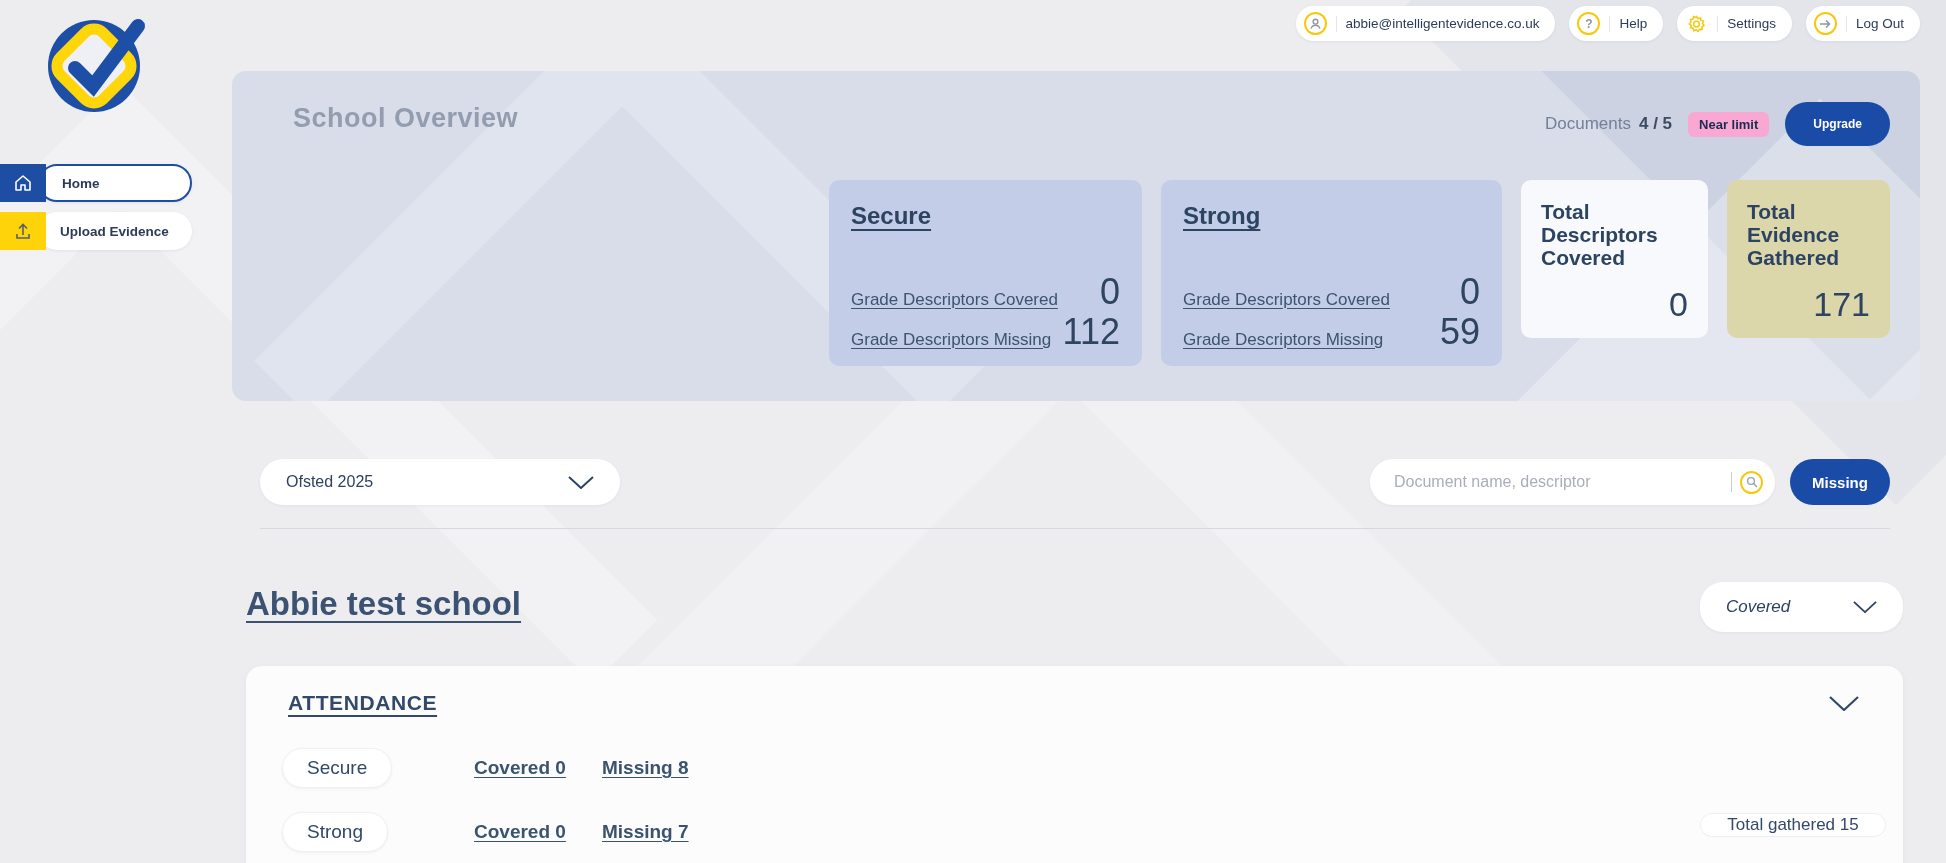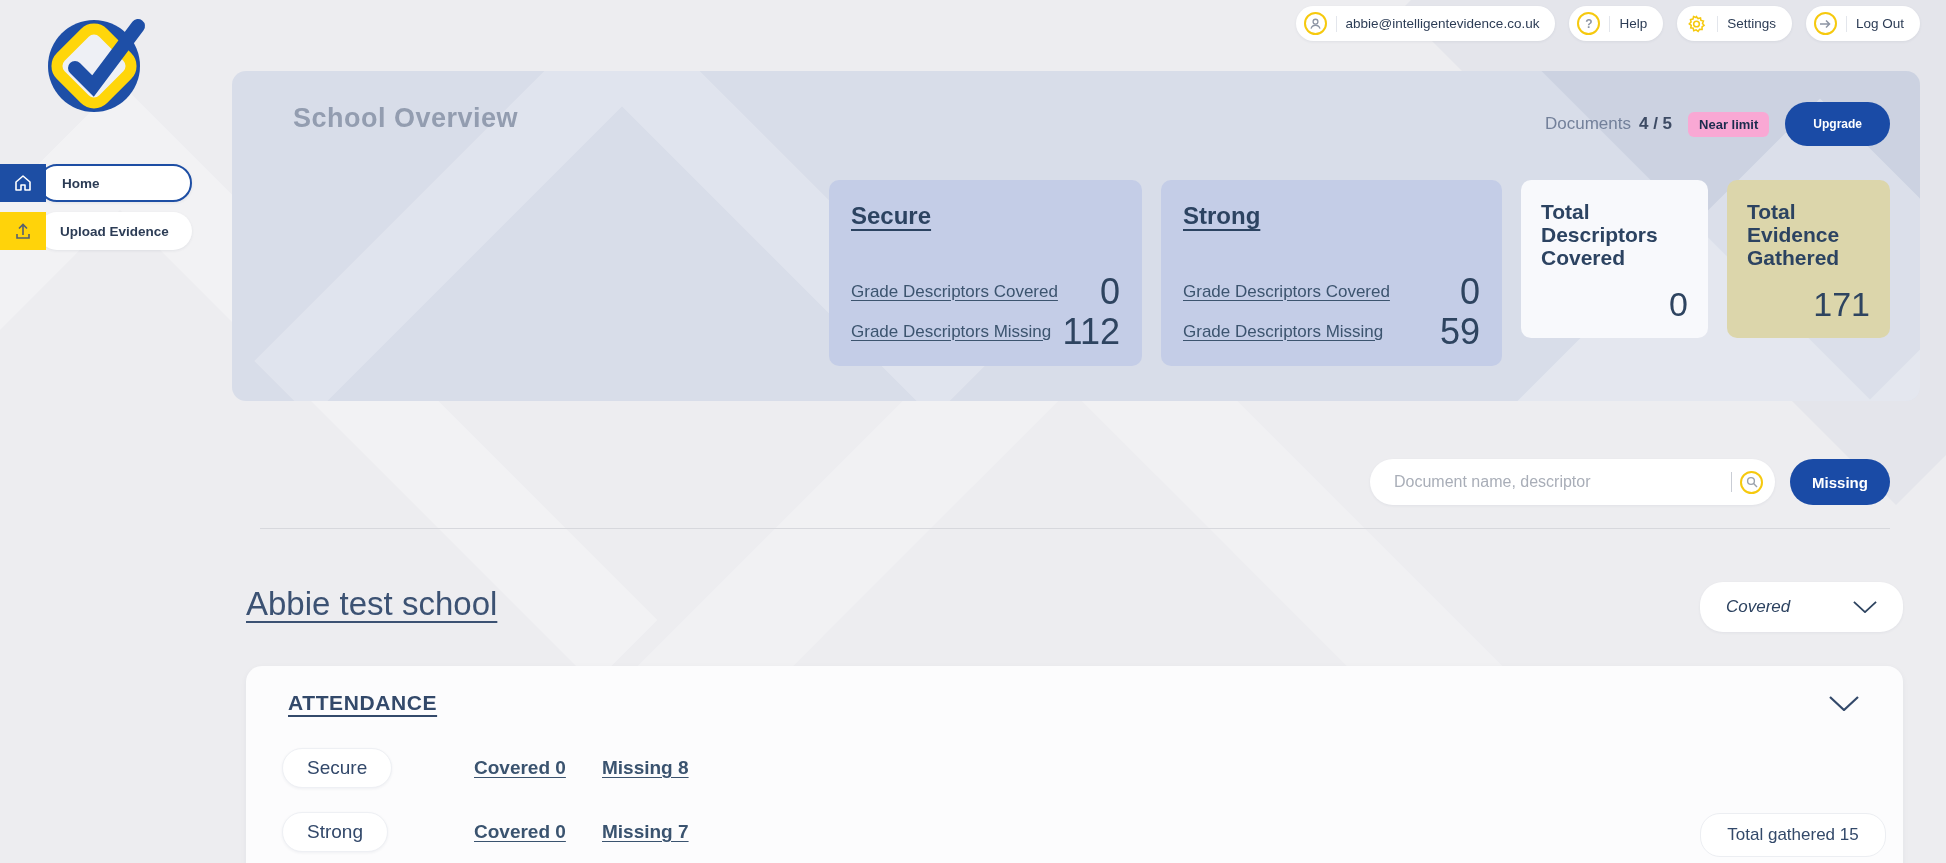--- a/index.html
+++ b/index.html
@@ -66,21 +66,21 @@
     border-radius:6px; padding:5px 11px; }
   .upgrade-btn { background:#1a4ba6; color:#ffffff; font-size:12px; font-weight:600;
     border:none; border-radius:22px; height:44px; padding:0 28px; cursor:pointer; }
 
   .statcard { position:absolute; top:109px; height:186px; border-radius:10px; padding:22px; }
   .statcard.blue { background:#c4cde7; }
   .statcard .sc-title { font-size:24px; font-weight:700; color:#2c4361;
     text-decoration:underline; text-underline-offset:5px; text-decoration-thickness:2px; }
   .statrows { position:absolute; left:22px; right:22px; bottom:16px;
     display:flex; flex-direction:column; gap:4px; }
-  .statrow { display:flex; justify-content:space-between; align-items:center; }
+  .statrow { display:flex; justify-content:space-between; align-items:flex-end; }
   .statrow .sr-label { font-size:17px; color:#3c546f; text-decoration:underline;
     text-underline-offset:3px; cursor:pointer; }
   .statrow .sr-value { font-size:36px; font-weight:500; color:#2e4460; line-height:1; }
   .card-secure { left:597px; width:313px; }
   .card-strong { left:929px; width:341px; }
   .totalcard { position:absolute; top:109px; height:158px; border-radius:10px; padding:20px; }
   .totalcard .tc-title { font-size:21px; font-weight:700; color:#2c4361; line-height:1.1; }
   .totalcard .tc-value { position:absolute; right:20px; bottom:14px; font-size:34px;
     font-weight:500; color:#2e4460; }
   .card-totaldesc { left:1289px; width:187px; background:#f8f9fc; }
@@ -97,42 +97,42 @@
     box-shadow:0 1px 3px rgba(40,50,80,.06); }
   .searchwrap input { flex:1; border:none; outline:none; font-size:16px; color:#2e4460;
     font-family:"Liberation Sans", sans-serif; background:transparent; }
   .searchwrap input::placeholder { color:#a9aeb8; }
   .search-btn { position:absolute; left:1790px; top:459px; width:100px; height:46px;
     background:#1a4ba6; color:#fff; border:none; border-radius:23px;
     font-size:15px; font-weight:600; cursor:pointer; }
   .ruler { position:absolute; left:260px; top:528px; width:1630px; height:1px; background:#d7d8dd; }
 
   
-  .school-name { position:absolute; left:246px; top:585px; font-size:33px; font-weight:400;
+  .school-name { position:absolute; left:246px; top:585px; font-size:33px; font-weight:700;
     color:#3c5273; text-decoration:underline; text-underline-offset:6px;
     text-decoration-thickness:2px; cursor:pointer; }
   .dd-covered { left:1700px; width:203px; top:582px; height:50px; font-size:17px;font-style:italic; }
 
   
   .acard { position:absolute; left:246px; top:666px; width:1657px; height:240px;
     background:#fcfcfd; border-radius:16px 16px 0 0; box-shadow:0 2px 6px rgba(40,50,80,.05); }
   .acard-title { position:absolute; left:42px; top:25px; font-size:21px; font-weight:700;
     letter-spacing:.6px; color:#33496a; text-decoration:underline; text-underline-offset:5px;
     text-decoration-thickness:2px; cursor:pointer; }
   .acard-chevron { position:absolute; right:44px; top:30px; cursor:pointer; }
   .arow { position:absolute; left:36px; display:flex; align-items:center; }
   .arow1 { top:82px; }
   .arow2 { top:146px; }
   .levelpill { background:#ffffff; border:1px solid #eef0f4; border-radius:20px;
     padding:8px 24px; font-size:19px; color:#32486a; box-shadow:0 1px 3px rgba(40,50,80,.06); }
   .alink { font-size:19px; font-weight:600; color:#3a536f; text-decoration:underline;
     text-underline-offset:3px; cursor:pointer; }
   .alink.covered { position:absolute; left:192px; white-space:nowrap; }
   .alink.missing { position:absolute; left:320px; white-space:nowrap; }
-  .total-pill { position:absolute; left:1454px; top:147px; width:186px; height:44px;
+  .total-pill { position:absolute; left:1454px; top:147px; width:186px; height:24px;
     background:#ffffff; border:1px solid #eceef2; border-radius:20px;
     display:flex; align-items:center; justify-content:center;
     font-size:17px; color:#33496a; }
 
   svg { display:block; }
 </style>
 </head>
 <body>
 
 <div class="screen">
@@ -250,20 +250,26 @@
       <div class="tc-title">Total Descriptors Covered</div>
       <div class="tc-value">0</div>
     </div>
 
     <div class="totalcard card-totalevi">
       <div class="tc-title">Total Evidence Gathered</div>
       <div class="tc-value">171</div>
     </div>
   </div>
 
+  <div class="dropdown dd-framework">
+    <span>Ofsted 2025</span>
+    <svg width="26" height="13" viewBox="0 0 26 13">
+        <path d="M1 1 L13 12 L25 1" fill="none" stroke="#2e4460" stroke-width="2"></path>
+      </svg>
+  </div>
 
   <div class="searchwrap">
     <input type="text" placeholder="Document name, descriptor" style="">
     <span class="pilldiv" style="height:20px;background:#c9cdd5;"></span>
     <span class="iconring" style="margin-left:8px;">
       <svg width="12" height="12" viewBox="0 0 12 12">
           <circle cx="5" cy="5" r="3.4" fill="none" stroke="#9aa1ac" stroke-width="1.4"></circle>
           <path d="M7.6 7.6 L11 11" stroke="#9aa1ac" stroke-width="1.4"></path>
         </svg>
     </span>

